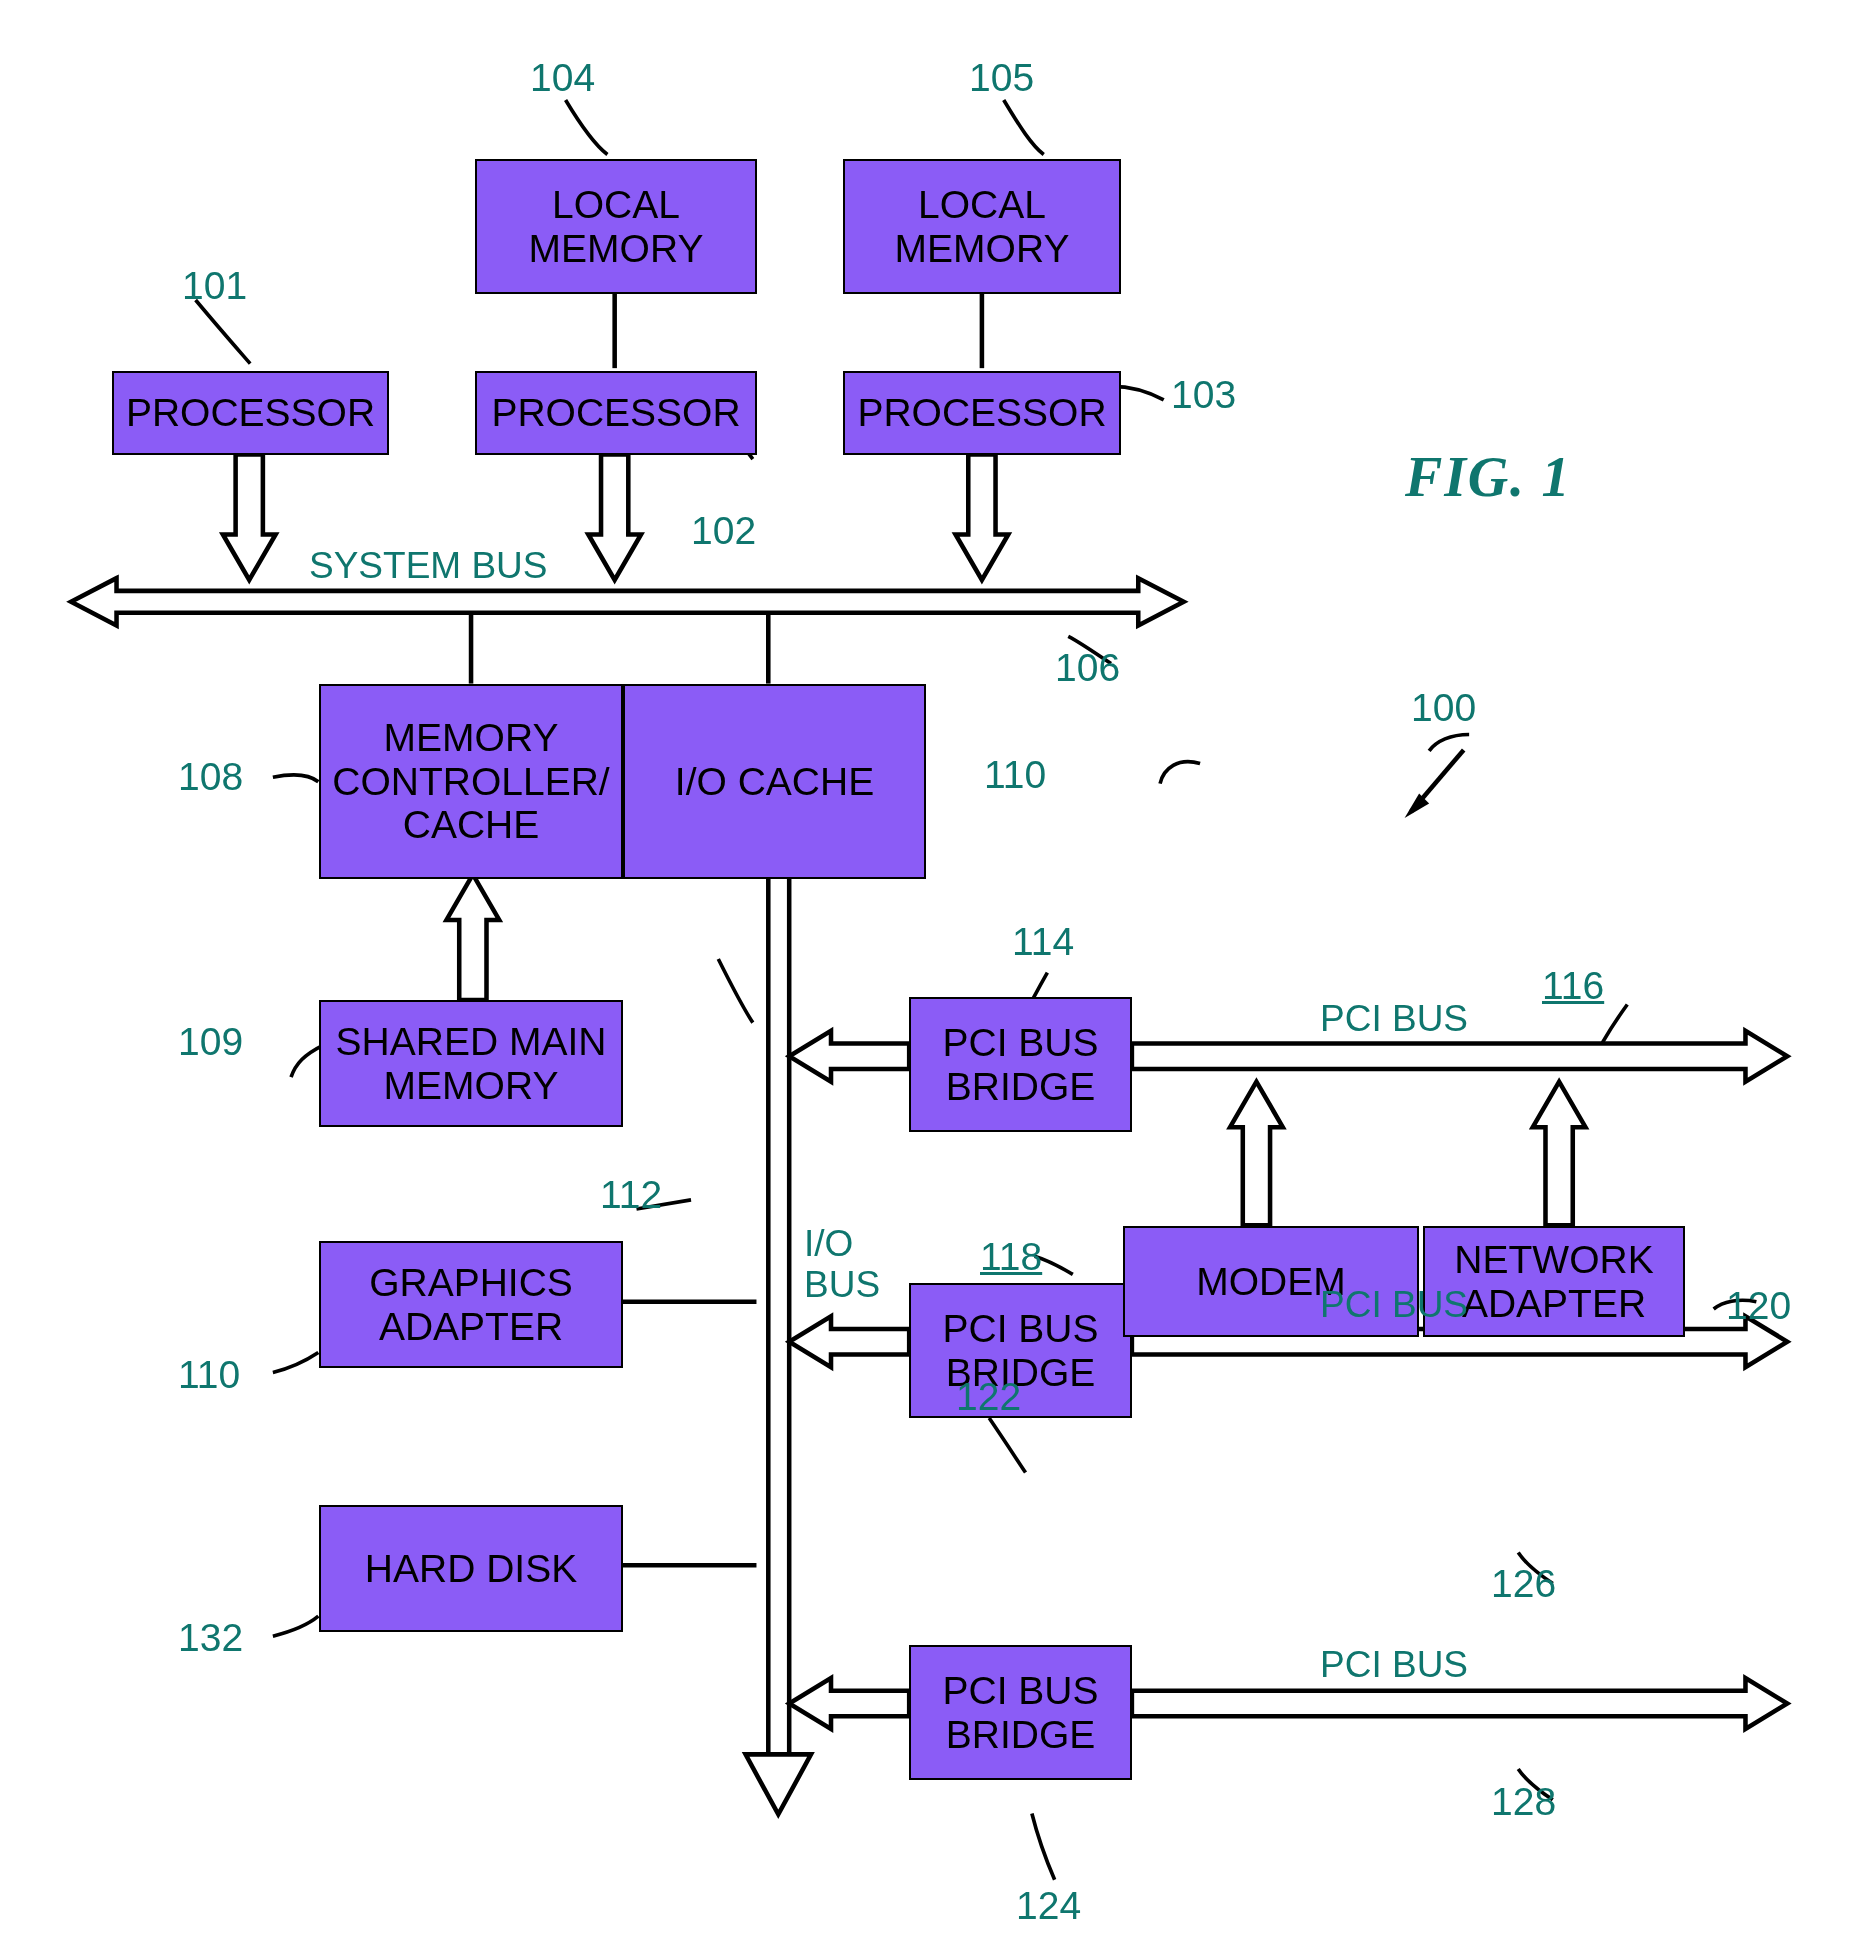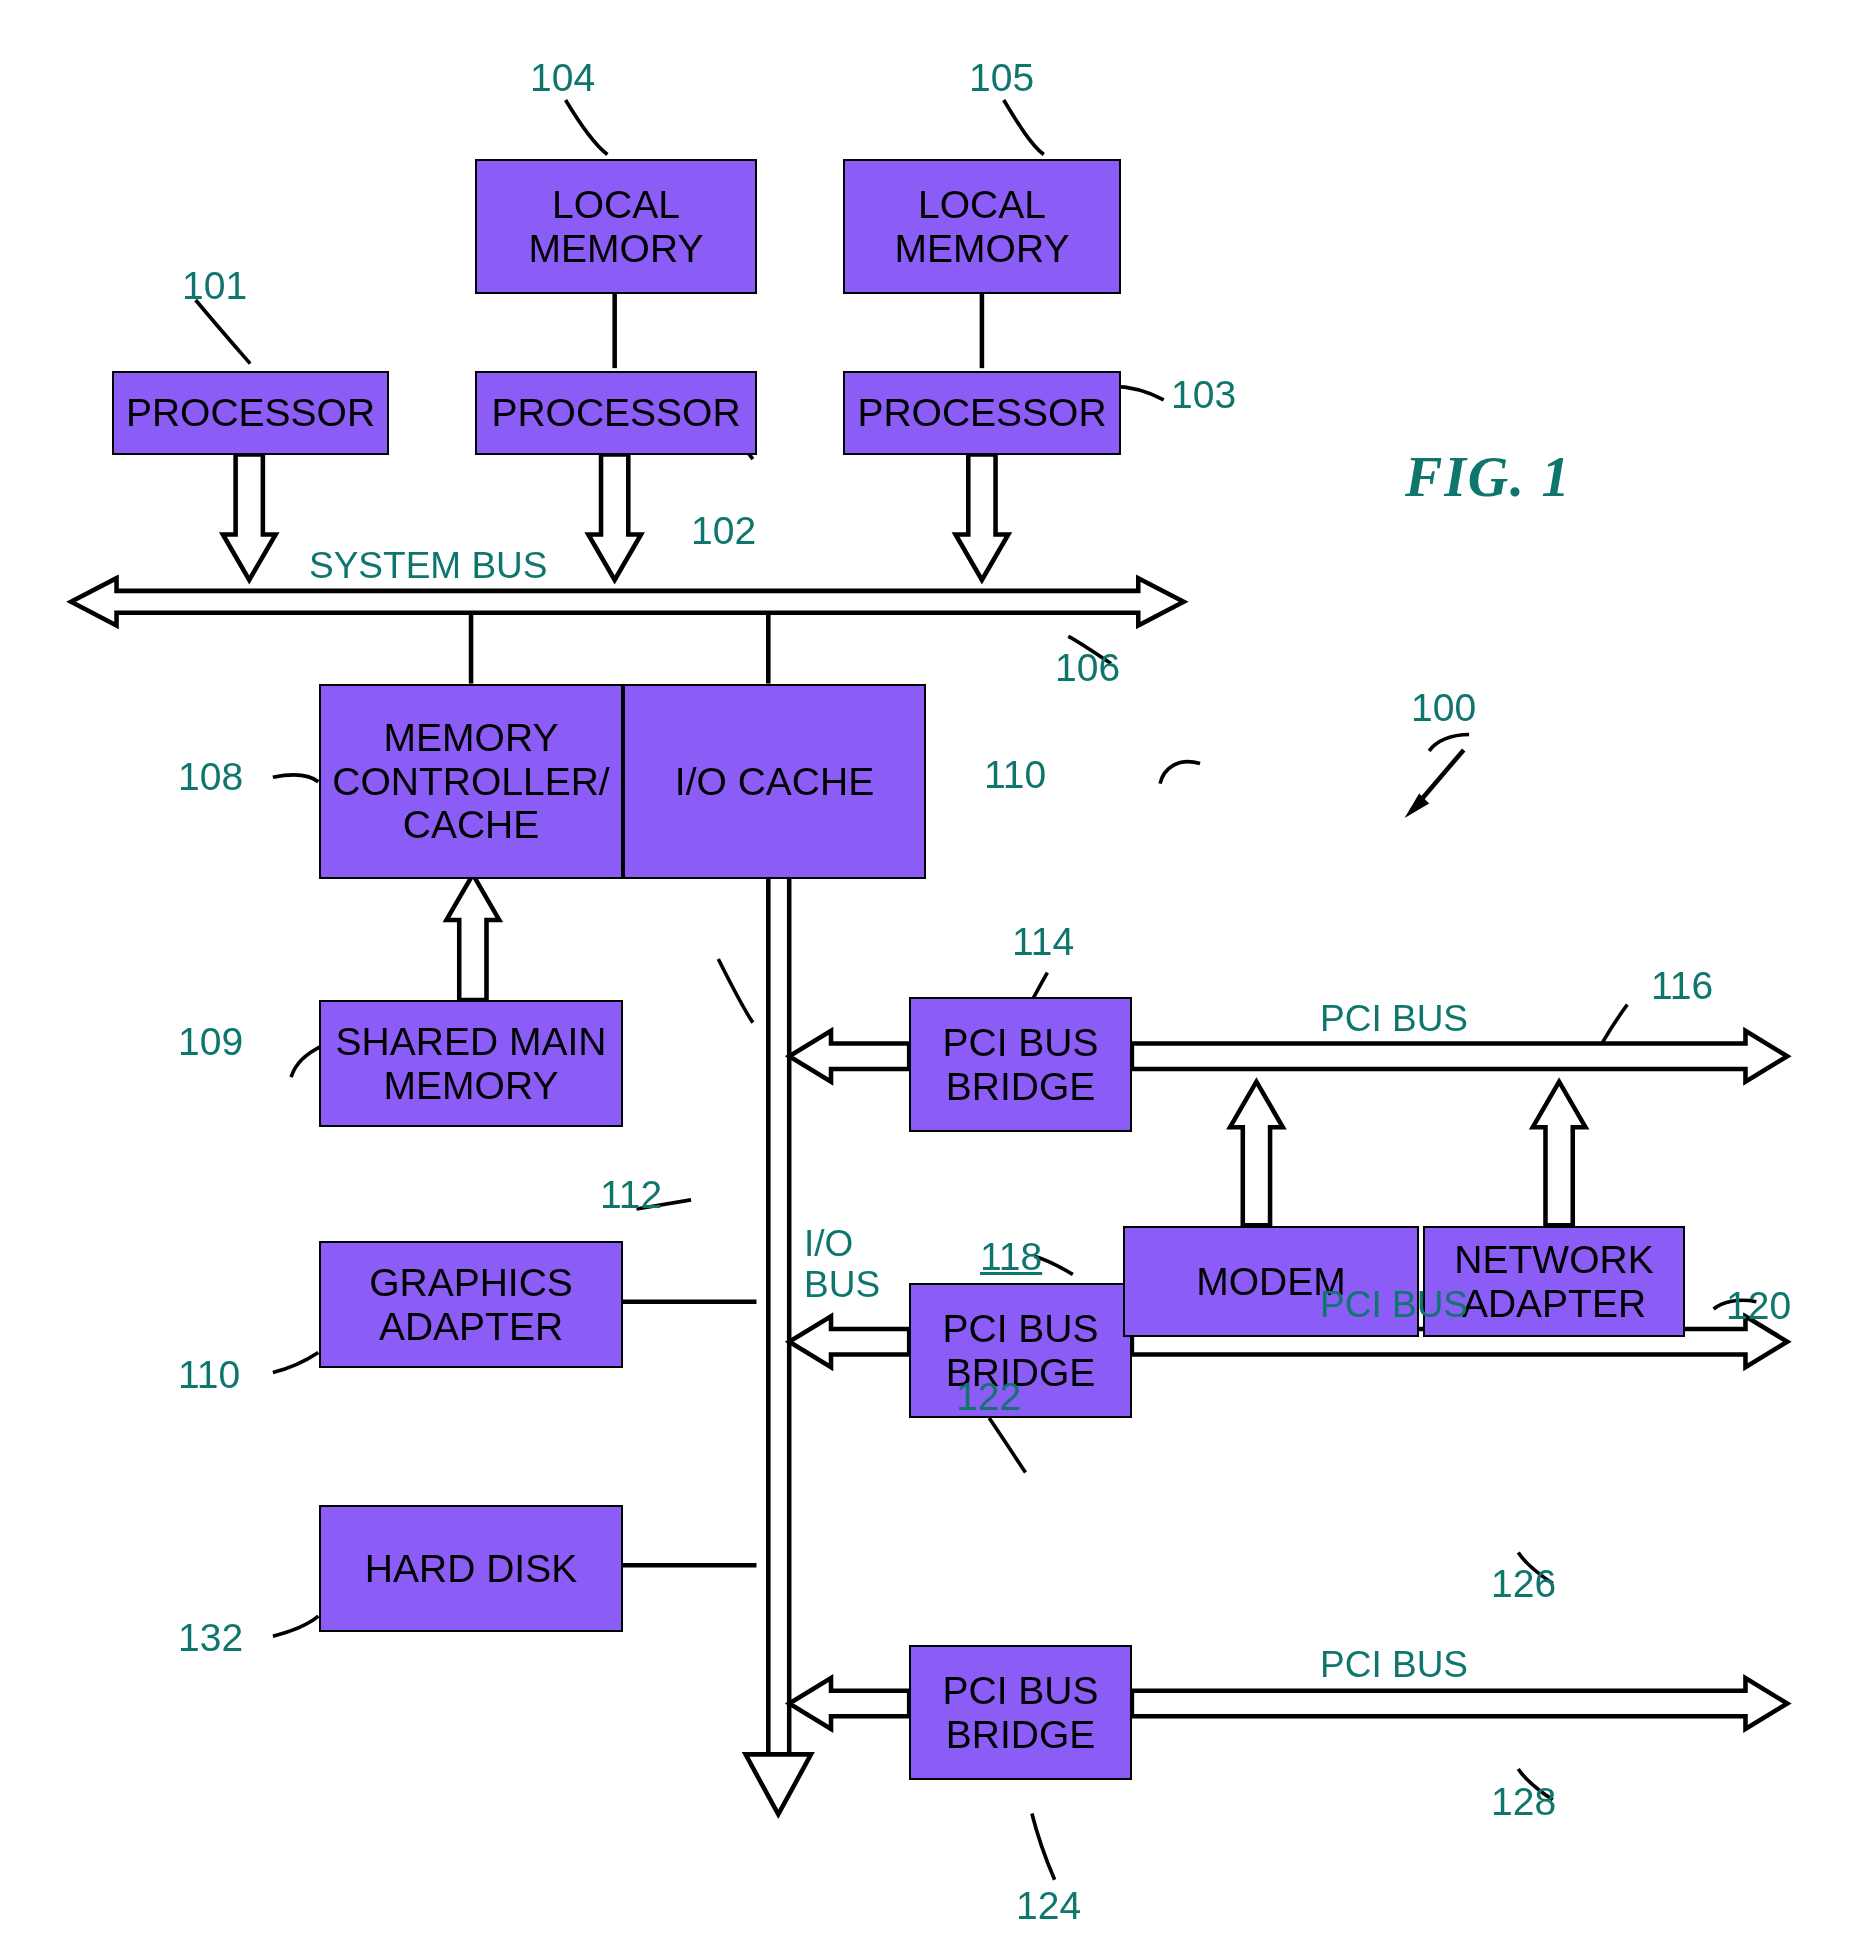--- a/index.html
+++ b/index.html
@@ -190,21 +190,21 @@
   <div class="lbl ref" style="left:1171px;top:373px;">103</div>
   <div class="lbl ref" style="left:1055px;top:646px;">106</div>
   <div class="lbl ref" style="left:1411px;top:686px;">100</div>
   <div class="lbl ref" style="left:178px;top:755px;">108</div>
   <div class="lbl ref" style="left:984px;top:753px;">110</div>
   <div class="lbl ref" style="left:178px;top:1020px;">109</div>
   <div class="lbl ref" style="left:600px;top:1173px;">112</div>
   <div class="lbl ref" style="left:178px;top:1353px;">110</div>
   <div class="lbl ref" style="left:178px;top:1616px;">132</div>
   <div class="lbl ref" style="left:1012px;top:920px;">114</div>
-  <div class="lbl ref" style="left:1651px;top:964px;">116</div>
+  <div class="lbl ref" style="left:1542px;top:964px;text-decoration:underline;">116</div>
   <div class="lbl ref" style="left:980px;top:1235px;text-decoration:underline;">118</div>
   <div class="lbl ref" style="left:1726px;top:1284px;">120</div>
   <div class="lbl ref" style="left:956px;top:1375px;">122</div>
   <div class="lbl ref" style="left:1491px;top:1562px;">126</div>
   <div class="lbl ref" style="left:1491px;top:1780px;">128</div>
   <div class="lbl ref" style="left:1016px;top:1884px;">124</div>
 
   <div class="lbl figlbl" style="left:1373px;top:445px;margin-left:32px;">FIG. 1</div>
 
 </div>

